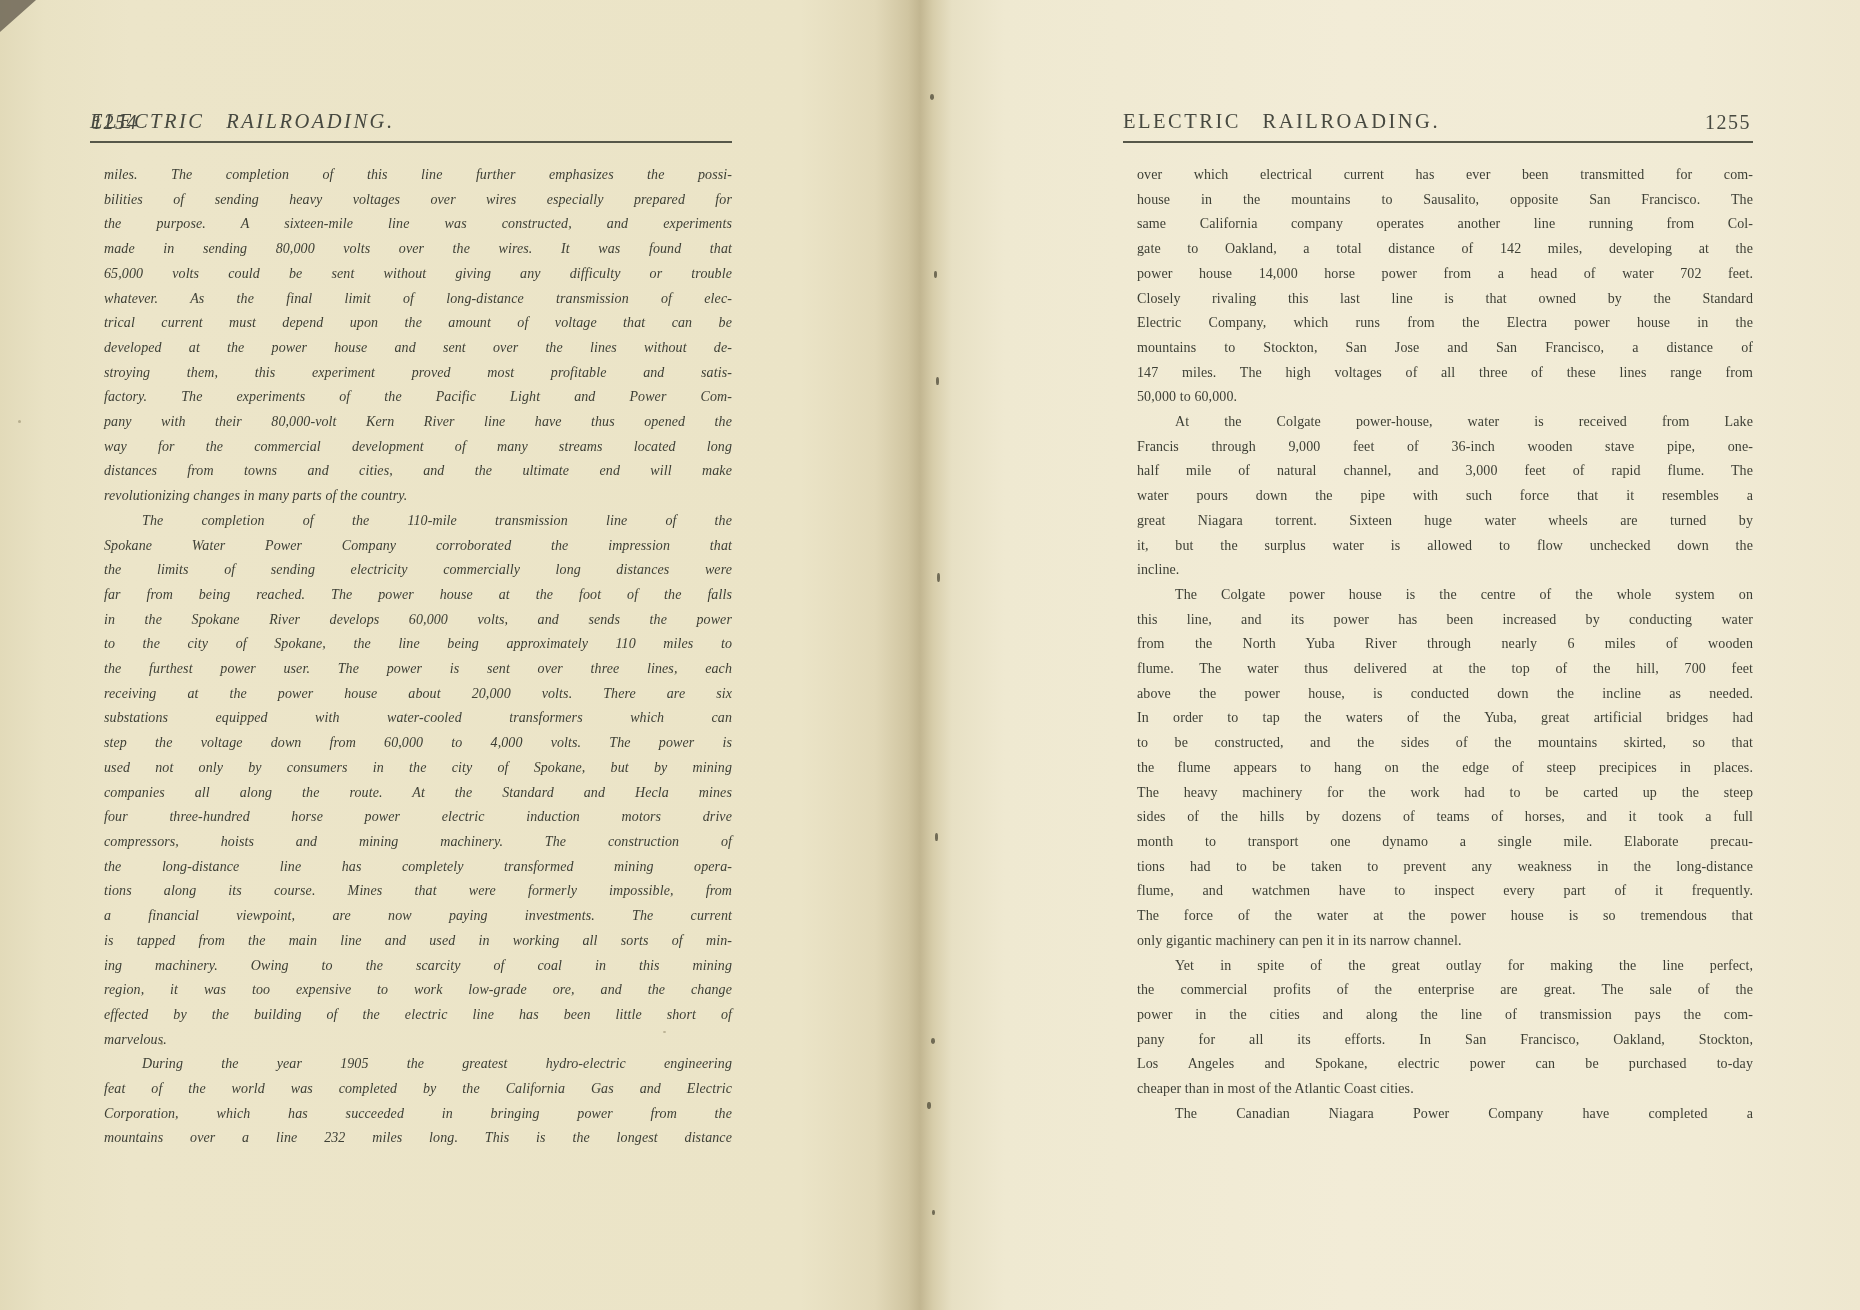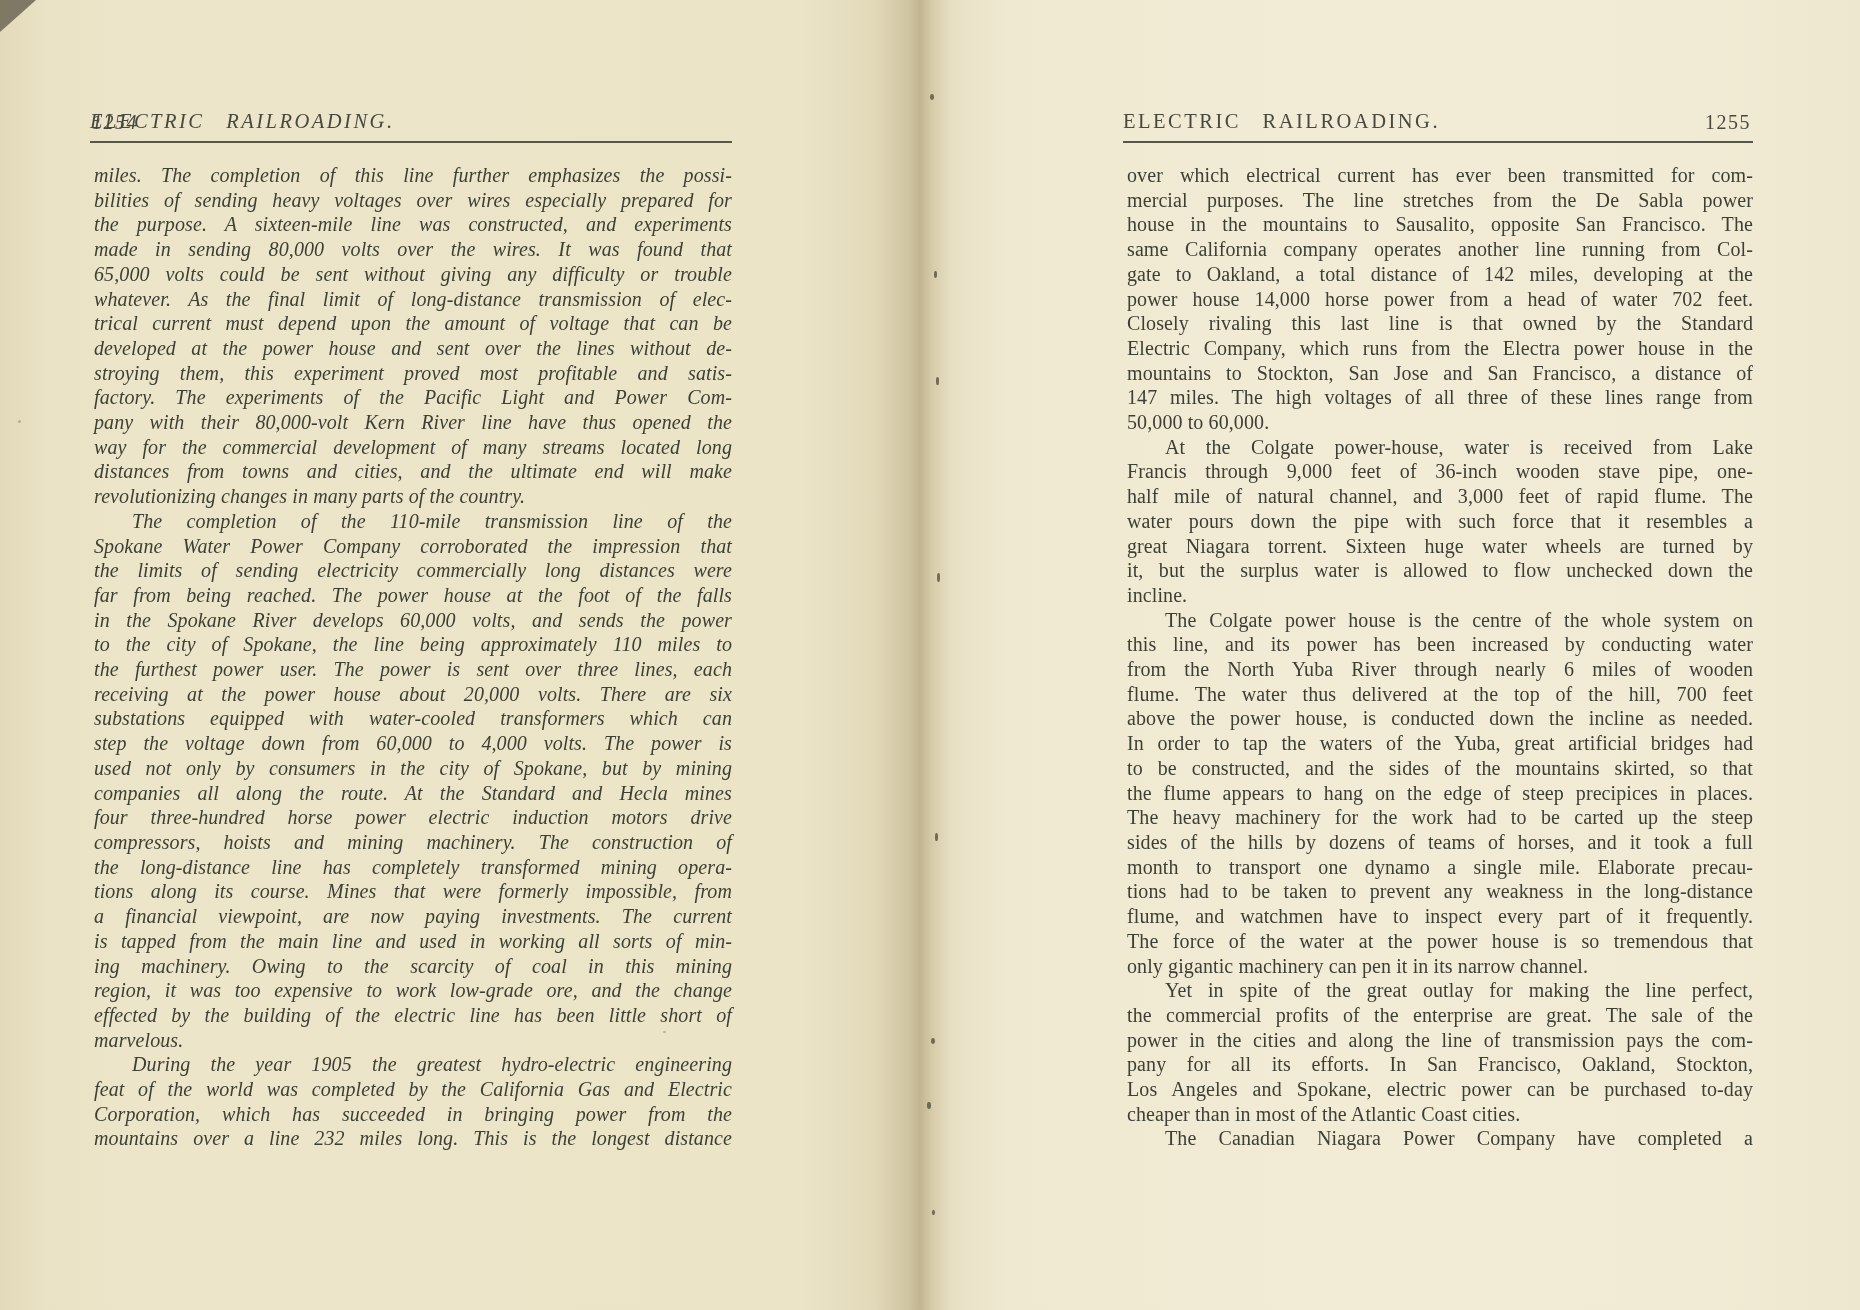--- a/index.html
+++ b/index.html
@@ -30,22 +30,22 @@
   .pagenum.pn-left  { position: absolute; left: 2px; top: 1px; }
   .pagenum.pn-right { position: absolute; right: 2px; top: 1px; }
   .runtitle {
     position: absolute; left: 0; right: 0; top: 0;
     text-align: left; font-size: 20.5px;
     letter-spacing: 2.5px; word-spacing: 14px; color: #474940;
   }
   .rule { position: absolute; top: 141px; left: 0; right: 0; height: 2px; background: #565749; }
 
   .pagebody {
-    position: absolute; top: 163px; left: 4px; right: 0;
-    font-size: 20px; line-height: 24.7px;
+    position: absolute; top: 163px; left: 14px; right: 0;
+    font-size: 14px; line-height: 24.7px;
   }
   .para { margin: 0; }
   .line { text-align: justify; text-align-last: justify; letter-spacing: 0.1px; white-space: normal; }
   .line.ragged { text-align: left; text-align-last: left; }
   .line.indent { padding-left: 38px; }
 
   .speck { position: absolute; background: #4e4938; border-radius: 45%; opacity: 0.75; }
   .paper-speck { position: absolute; background: #9a9070; border-radius: 50%; opacity: 0.6; }
 </style>
 </head>
@@ -113,21 +113,20 @@
 
   <div class="col" id="col-right">
     <div class="pagehead">
       <span class="runtitle">ELECTRIC RAILROADING.</span>
       <span class="pagenum pn-right">1255</span>
     </div>
     <div class="rule"></div>
     <div class="pagebody" id="body-right">
         <div class="para">
           <div class="line">over which electrical current has ever been transmitted for com-</div>
-          <div class="line">mercial purposes. The line stretches from the De Sabla power</div>
           <div class="line">house in the mountains to Sausalito, opposite San Francisco. The</div>
           <div class="line">same California company operates another line running from Col-</div>
           <div class="line">gate to Oakland, a total distance of 142 miles, developing at the</div>
           <div class="line">power house 14,000 horse power from a head of water 702 feet.</div>
           <div class="line">Closely rivaling this last line is that owned by the Standard</div>
           <div class="line">Electric Company, which runs from the Electra power house in the</div>
           <div class="line">mountains to Stockton, San Jose and San Francisco, a distance of</div>
           <div class="line">147 miles. The high voltages of all three of these lines range from</div>
           <div class="line ragged">50,000 to 60,000.</div>
         </div>

